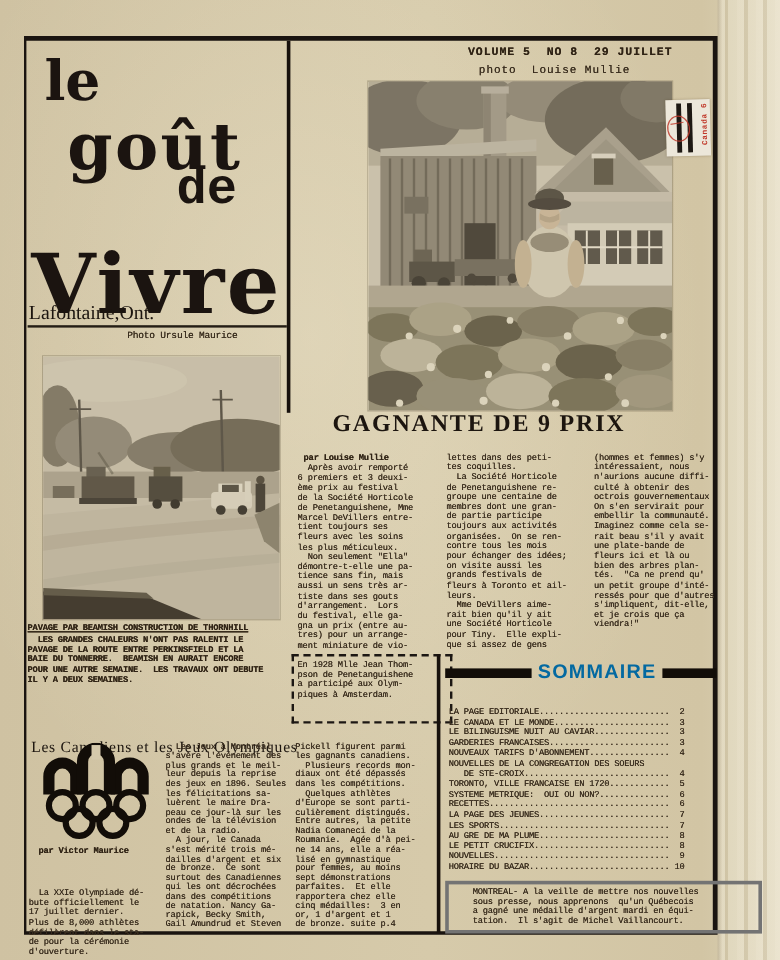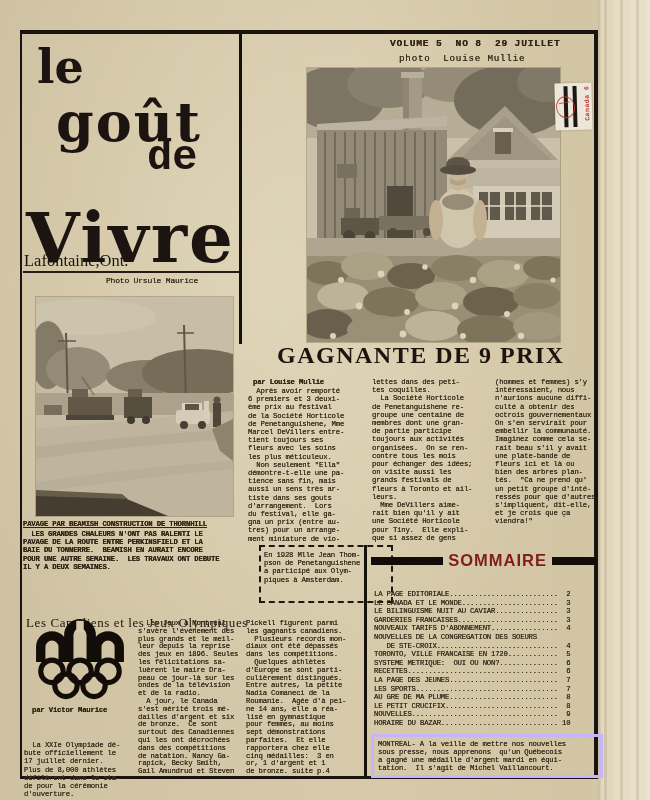--- a/index.html
+++ b/index.html
@@ -212,21 +212,21 @@
   <rect width="197" height="219" fill="#cec19f" opacity=".12"></rect>
 </svg>
 
 <div class="abs mono b" style="left:23px;top:520px;font-size:7.3px;text-decoration:underline;">PAVAGE PAR BEAMISH CONSTRUCTION DE THORNHILL</div>
 <div class="abs mono b" style="left:23px;top:530px;width:218px;">  LES GRANDES CHALEURS N'ONT PAS RALENTI LE
 PAVAGE DE LA ROUTE ENTRE PERKINSFIELD ET LA
 BAIE DU TONNERRE.  BEAMISH EN AURAIT ENCORE
 POUR UNE AUTRE SEMAINE.  LES TRAVAUX ONT DEBUTE
 IL Y A DEUX SEMAINES.</div>
 
-<div class="abs serif" style="left:277px;top:342px;font-size:24px;font-weight:bold;letter-spacing:1.5px;text-align:center;">GAGNANTE DE 9 PRIX</div>
+<div class="abs serif" style="left:277px;top:342px;font-size:20px;font-weight:bold;letter-spacing:1.5px;text-align:center;">GAGNANTE DE 9 PRIX</div>
 <div class="abs mono b" style="left:253px;top:378px;">par Louise Mullie</div>
 <div class="abs mono" style="left:248px;top:387px;width:122px;">  Après avoir remporté
 6 premiers et 3 deuxi-
 ème prix au festival
 de la Société Horticole
 de Penetanguishene, Mme
 Marcel DeVillers entre-
 tient toujours ses
 fleurs avec les soins
 les plus méticuleux.
@@ -272,50 +272,50 @@
 une plate-bande de
 fleurs ici et là ou
 bien des arbres plan-
 tés.  "Ca ne prend qu'
 un petit groupe d'inté-
 ressés pour que d'autres
 s'impliquent, dit-elle,
 et je crois que ça
 viendra!"</div>
 
-<div class="abs mono" style="left:243px;top:545px;width:124px;height:46px;border:2px dashed #1c1713;padding:4px 3px;margin-left:16px;">En 1928 Mlle Jean Thom-
+<div class="abs mono" style="left:243px;top:545px;width:124px;height:46px;border:2px dashed #1c1713;padding:4px 3px;">En 1928 Mlle Jean Thom-
 pson de Penetanguishene
 a participé aux Olym-
 piques à Amsterdam.</div>
 
 <div class="abs vdiv" style="left:364px;top:545px;width:3px;height:232px;"></div>
 
 <div class="abs" style="left:371px;top:551px;width:226px;display:flex;align-items:center;">
   <div class="bar" style="flex:1.6;"></div>
-  <div style="padding:0 5px;font-family:'Liberation Sans',sans-serif;font-weight:900;font-size:16.5px;letter-spacing:1px;color:#7f1d1d;">SOMMAIRE</div>
+  <div style="padding:0 5px;font-family:'Liberation Sans',sans-serif;font-weight:900;font-size:16.5px;letter-spacing:1px;color:#0369a1;">SOMMAIRE</div>
   <div class="bar" style="flex:1;"></div>
 </div>
 <div class="abs mono toc" style="left:374px;top:590px;width:222px;">LA PAGE EDITORIALE..........................  2
 LE CANADA ET LE MONDE.......................  3
 LE BILINGUISME NUIT AU CAVIAR...............  3
 GARDERIES FRANCAISES........................  3
 NOUVEAUX TARIFS D'ABONNEMENT................  4
 NOUVELLES DE LA CONGREGATION DES SOEURS
    DE STE-CROIX.............................  4
 TORONTO, VILLE FRANCAISE EN 1720............  5
 SYSTEME METRIQUE:  OUI OU NON?..............  6
 RECETTES....................................  6
 LA PAGE DES JEUNES..........................  7
 LES SPORTS..................................  7
 AU GRE DE MA PLUME..........................  8
 LE PETIT CRUCIFIX...........................  8
 NOUVELLES...................................  9
 HORAIRE DU BAZAR............................ 10</div>
 
-<div class="abs mono" style="left:371px;top:734px;width:218px;border:3px solid #c4b5fd;padding:3px 4px;line-height:8px;">MONTREAL- A la veille de mettre nos nouvelles
+<div class="abs mono" style="left:371px;top:734px;width:218px;border:3px solid #737373;padding:3px 20px;line-height:8px;">MONTREAL- A la veille de mettre nos nouvelles
 sous presse, nous apprenons  qu'un Québecois
 a gagné une médaille d'argent mardi en équi-
 tation.  Il s'agit de Michel Vaillancourt.</div>
 
 <div class="abs serif" style="left:26px;top:599px;font-size:13px;letter-spacing:.6px;margin-top:16px;">Les Canadiens et les Jeux  Olympiques</div>
 
 <svg class="abs" style="left:28px;top:619px;" width="104" height="86" viewBox="0 0 108 92">
   <g fill="none" stroke="#120d08">
     <path d="M12,46 V30 A12,12 0 0 1 36,30 V46" stroke-width="10"></path>
     <path d="M72,46 V30 A12,12 0 0 1 96,30 V46" stroke-width="10"></path>

